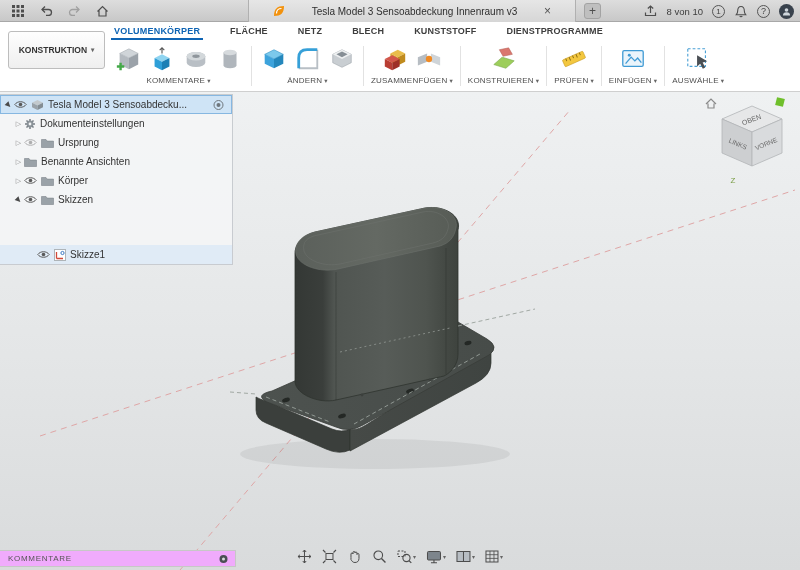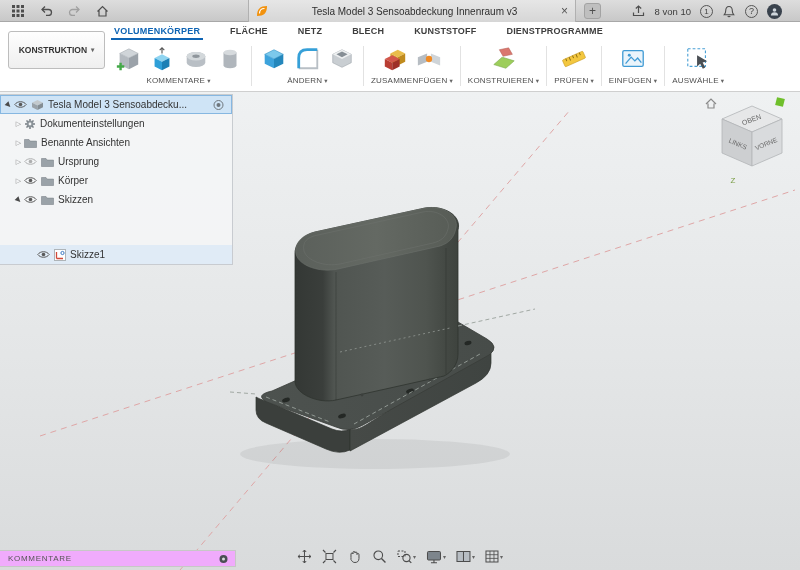--- a/index.html
+++ b/index.html
@@ -9,28 +9,28 @@
   
   .titlebar { position:absolute; top:0; left:0; right:0; height:22px;
     background:linear-gradient(#dddddd,#c8c8c8); border-bottom:1px solid #a8a8a8;
     display:flex; align-items:center; z-index:50; }
   .tb-icon { display:inline-flex; align-items:center; justify-content:center;
     width:20px; height:22px; cursor:pointer; }
   .tb-icon.dim { opacity:.38; }
   .tb-left { display:flex; align-items:center; margin-left:8px; gap:8px; }
   .doc-tab { position:absolute; left:248px; top:0; height:22px; width:328px;
     background:linear-gradient(#e6e6e6,#d6d6d6); border-left:1px solid #b0b0b0;
-    border-right:1px solid #b0b0b0; display:flex; align-items:center; padding:0 7px; gap:6px; }
+    border-right:1px solid #b0b0b0; display:flex; align-items:center; padding:0 24px; gap:6px; }
   .doc-title { flex:1; font-size:10px; color:#2e2e2e; text-align:center;
     white-space:nowrap; overflow:hidden; text-overflow:ellipsis; }
   .tab-close { font-size:12px; color:#555; cursor:pointer; line-height:1; }
   .new-tab { position:absolute; left:584px; top:3px; width:17px; height:16px;
     background:#bfbfbf; border:1px solid #a3a3a3; border-radius:3px; color:#4e4e4e;
     font-size:12px; line-height:14px; text-align:center; cursor:pointer; }
-  .tb-right { position:absolute; right:18px; top:0; height:22px; display:flex;
+  .tb-right { position:absolute; right:6px; top:0; height:22px; display:flex;
     align-items:center; gap:9px; }
   .job-text { font-size:9.5px; color:#3c3c3c; }
   .badge-circle { display:inline-flex; width:13px; height:13px; border:1px solid #555;
     border-radius:50%; font-size:8px; color:#444; align-items:center; justify-content:center; }
   .help-circle { display:inline-flex; width:13px; height:13px; border:1px solid #555;
     border-radius:50%; font-size:9px; color:#444; align-items:center; justify-content:center; cursor:pointer;}
   .avatar { display:inline-flex; width:15px; height:15px; border-radius:50%;
     background:#39424d; align-items:center; justify-content:center; cursor:pointer; }
 
   
@@ -483,42 +483,42 @@
             </g>
             <circle cx="6" cy="6" r="3.4" fill="#8a9298"></circle>
             <circle cx="6" cy="6" r="1.4" fill="#f2f4f5"></circle>
           </svg>
       </span>
       <span class="b-label">Dokumenteinstellungen</span>
     </div>
 
     <div class="b-row lv1">
       <span class="tri">▷</span>
-      <span class="b-ico">
-        <svg width="13" height="10" viewBox="0 0 13 10">
-            <path d="M.5 1.5 H5 l1.2 1.6 H12.5 V9.5 H.5 Z" fill="#9aa2a8" stroke="#7d858b" stroke-width=".6"></path>
-          </svg>
-      </span>
-      <span class="b-label">Benannte Ansichten</span>
-    </div>
-
-    <div class="b-row lv1">
-      <span class="tri">▷</span>
       <span class="b-ico" style="opacity:.45;">
         <svg width="13" height="9" viewBox="0 0 13 9">
             <path d="M.8 4.5 C3.5 .8 9.5 .8 12.2 4.5 C9.5 8.2 3.5 8.2 .8 4.5 Z" fill="none" stroke="#5a5a5a"></path>
             <circle cx="6.5" cy="4.5" r="1.8" fill="#5a5a5a"></circle>
           </svg>
       </span>
       <span class="b-ico">
         <svg width="13" height="10" viewBox="0 0 13 10">
             <path d="M.5 1.5 H5 l1.2 1.6 H12.5 V9.5 H.5 Z" fill="#9aa2a8" stroke="#7d858b" stroke-width=".6"></path>
           </svg>
       </span>
       <span class="b-label">Ursprung</span>
+    </div>
+
+    <div class="b-row lv1">
+      <span class="tri">▷</span>
+      <span class="b-ico">
+        <svg width="13" height="10" viewBox="0 0 13 10">
+            <path d="M.5 1.5 H5 l1.2 1.6 H12.5 V9.5 H.5 Z" fill="#9aa2a8" stroke="#7d858b" stroke-width=".6"></path>
+          </svg>
+      </span>
+      <span class="b-label">Benannte Ansichten</span>
     </div>
 
     <div class="b-row lv1">
       <span class="tri">▷</span>
       <span class="b-ico">
         <svg width="13" height="9" viewBox="0 0 13 9">
             <path d="M.8 4.5 C3.5 .8 9.5 .8 12.2 4.5 C9.5 8.2 3.5 8.2 .8 4.5 Z" fill="none" stroke="#5a5a5a"></path>
             <circle cx="6.5" cy="4.5" r="1.8" fill="#5a5a5a"></circle>
           </svg>
       </span>

